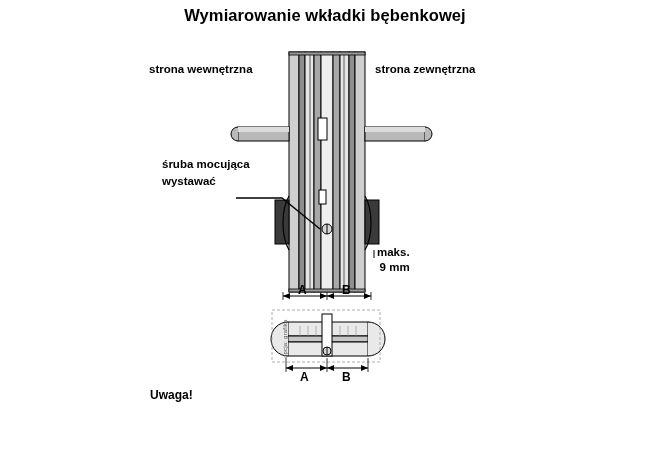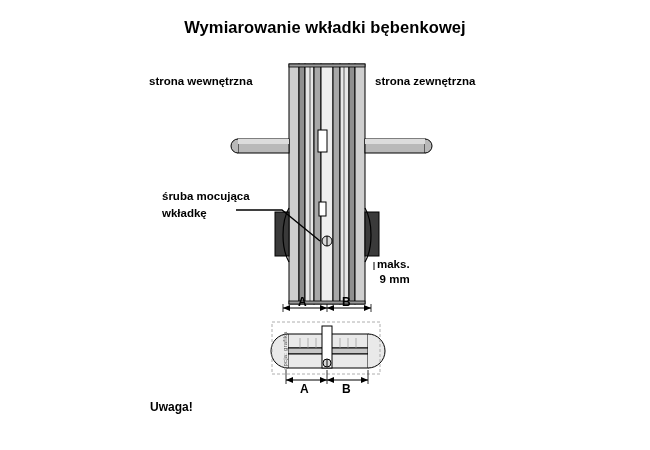--- a/index.html
+++ b/index.html
@@ -11,21 +11,20 @@
     height: 450px;
     background: #ffffff;
     font-family: "Liberation Sans", sans-serif;
     color: #000000;
     overflow: hidden;
   }
   #root {
     position: relative;
     width: 650px;
     height: 388px;
-    margin-top: 12px;
   }
 
   .title {
     position: absolute;
     left: 0;
     top: 6px;
     width: 650px;
     text-align: center;
     font-size: 16.5px;
     font-weight: bold;
@@ -38,21 +37,21 @@
     font-weight: bold;
     line-height: 1.3;
     white-space: nowrap;
   }
 
   .lbl-inner { left: 149px; top: 62px; }
   .lbl-outer { left: 375px; top: 62px; }
 
   .lbl-screw {
     left: 162px;
-    top: 176px;
+    top: 156px;
     line-height: 1.45;
   }
 
   .lbl-max {
     left: 377px;
     top: 245px;
     line-height: 1.3;
     text-align: right;
   }
 
@@ -100,21 +99,21 @@
 
 <div id="root">
 
   <div class="title">Wymiarowanie wkładki bębenkowej</div>
 
   <div class="label lbl-inner">strona wewnętrzna</div>
   <div class="label lbl-outer">strona zewnętrzna</div>
 
   <div class="label lbl-screw">
     <span>śruba mocująca</span><br>
-    <span>wkładkę</span>
+    <span>wystawać</span>
   </div>
 
   <div class="label lbl-max">
     <span>maks.</span><br>
     <span>9 mm</span>
   </div>
 
   <svg class="drawing" width="650" height="450" viewBox="0 0 650 450">
 
     <g>

